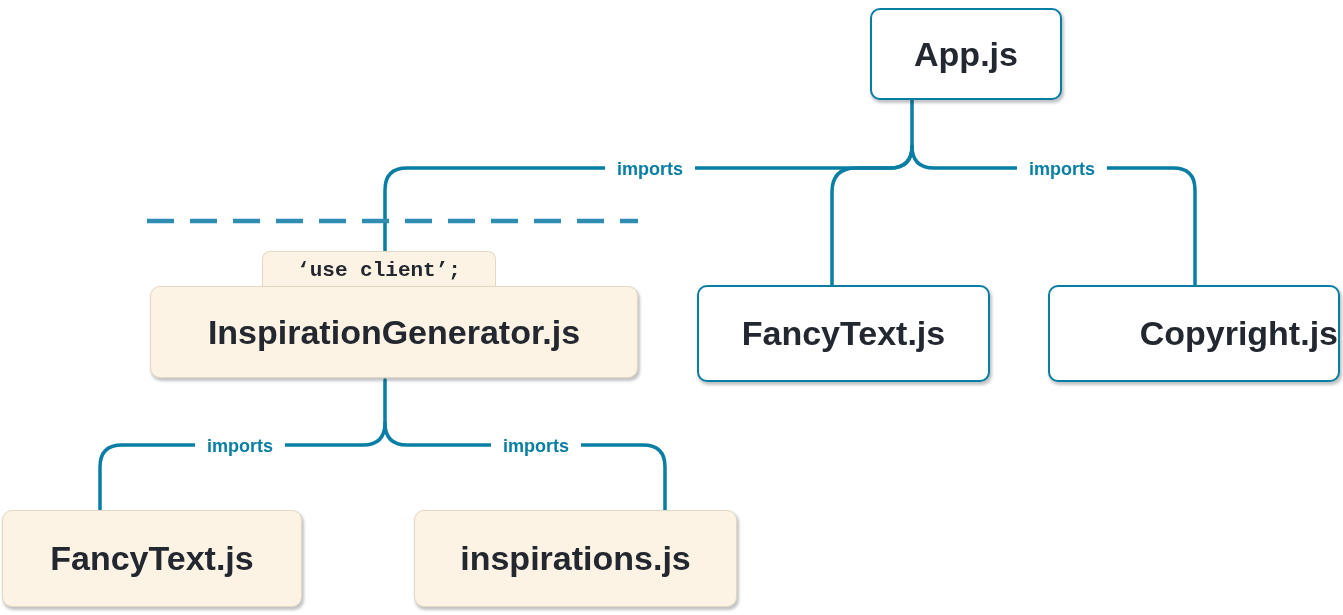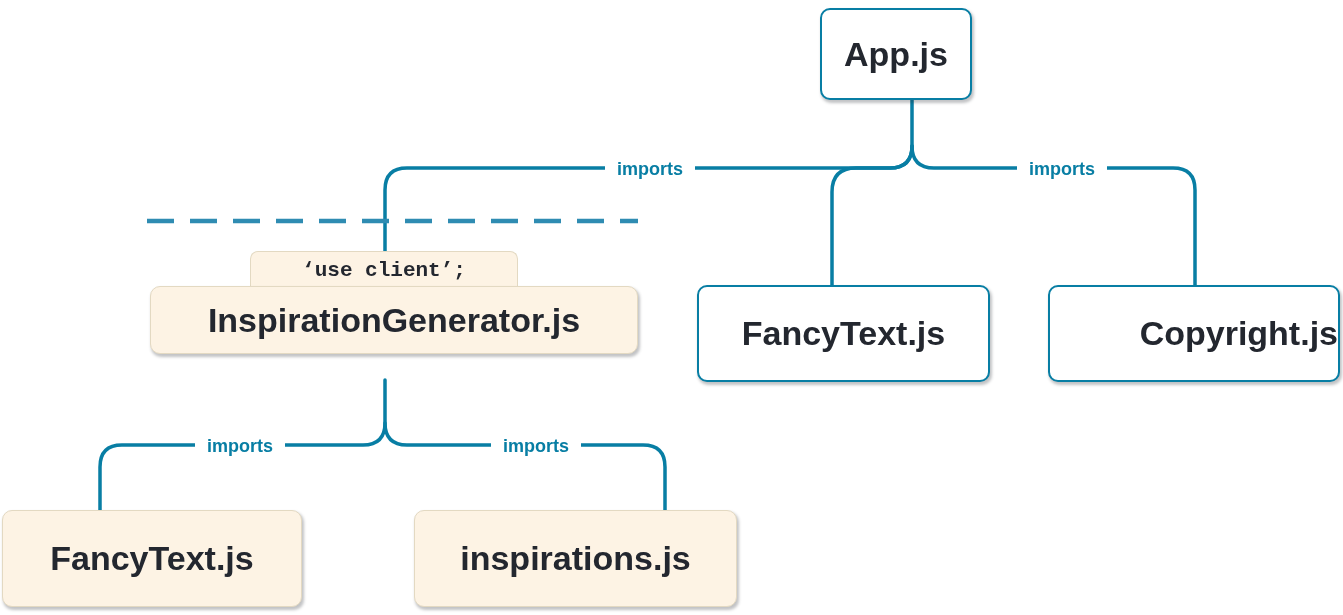--- a/index.html
+++ b/index.html
@@ -67,27 +67,27 @@
     border-bottom: none;
     border-radius: 8px 8px 0 0;
     font-family: "Liberation Mono", "DejaVu Sans Mono", monospace;
     font-size: 21px;
     font-weight: 700;
     color: #23272F;
     box-sizing: border-box;
     white-space: nowrap;
   }
   
-  #node-app              { left: 820px;  top: 8px;   width: 152px; height: 92px; }
-  #node-inspiration-gen  { left: 150px;  top: 286px; width: 488px; height: 68px; }
+  #node-app              { left: 870px;  top: 8px;   width: 192px; height: 92px; }
+  #node-inspiration-gen  { left: 150px;  top: 286px; width: 488px; height: 92px; }
   #node-fancytext-top    { left: 697px;  top: 285px; width: 293px; height: 97px; }
   #node-copyright        { left: 1048px; top: 285px; width: 292px; height: 97px; justify-content: flex-end; }
   #node-fancytext-bottom { left: 2px;    top: 510px; width: 300px; height: 97px; }
   #node-inspirations     { left: 414px;  top: 510px; width: 323px; height: 97px; }
-  #directive-tag         { left: 250px;  top: 251px; width: 268px; height: 37px; }
+  #directive-tag         { left: 262px;  top: 251px; width: 234px; height: 37px; }
   #edge-label-1 { left: 650px;  top: 169px; }
   #edge-label-2 { left: 1062px; top: 169px; }
   #edge-label-3 { left: 240px;  top: 446px; }
   #edge-label-4 { left: 536px;  top: 446px; }
 </style>
 </head>
 <body>
 
 <div class="canvas">
 

